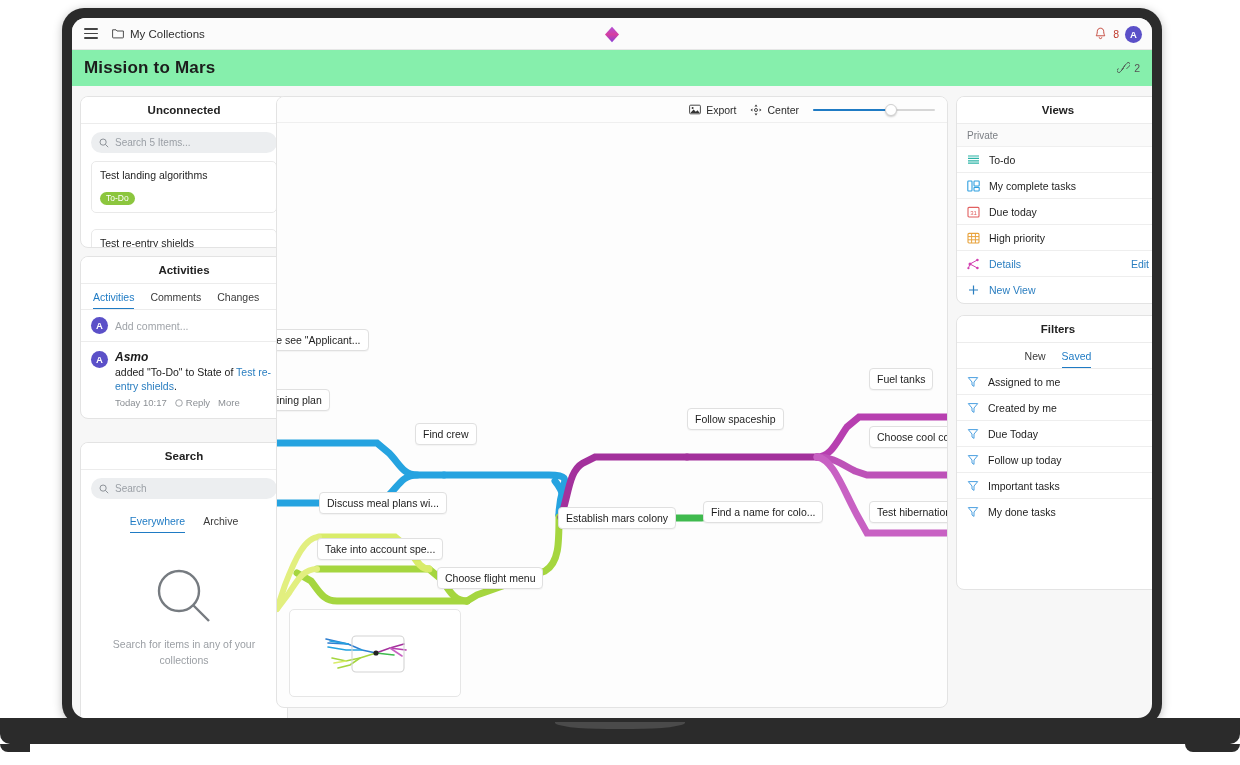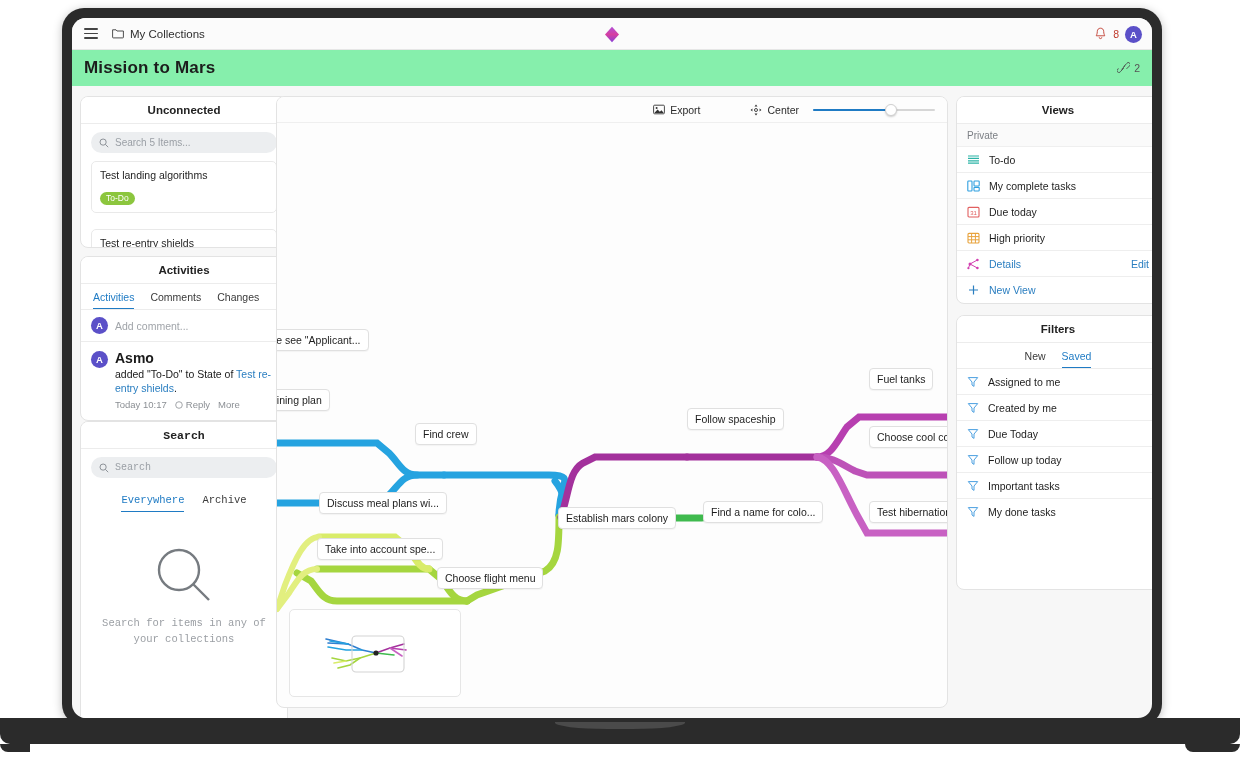--- a/index.html
+++ b/index.html
@@ -123,42 +123,42 @@
     position: absolute; right: 3px; top: 28px; width: 4px; height: 42px;
     background: #c6c6c6; border-radius: 3px; cursor: pointer;
   }
 
   .tabrow { display: flex; gap: 16px; padding: 7px 12px 0 12px; border-bottom: 1px solid #ececec; }
   .tab { font-size: 10.5px; color: #3a3a3a; padding-bottom: 5px; cursor: pointer; }
   .tab.active { color: #1f7bc4; border-bottom: 1.6px solid #1f7bc4; }
   .comment-row { display: flex; align-items: center; gap: 7px; padding: 7px 10px; border-bottom: 1px solid #ececec; }
   .comment-ph { font-size: 10.5px; color: #a0a4a9; }
   .act-item { display: flex; gap: 7px; padding: 8px 10px 10px 10px; }
-  .act-name { font-size: 14px; font-weight: bold; color: #1a1a1a; }
+  .act-name { font-size: 12px; font-weight: bold; color: #1a1a1a; font-style: italic; }
   .act-text { font-size: 10.5px; color: #1a1a1a; line-height: 1.35; margin-top: 1px; }
   .act-link { color: #2a7ec0; }
   .act-meta { font-size: 9.5px; color: #8b8f94; margin-top: 4px; display: flex; align-items: center; gap: 8px; }
   .act-meta span { cursor: pointer; }
 
   .center-tabs { display: flex; justify-content: center; gap: 18px; padding-top: 8px; }
   .empty-wrap { display: flex; flex-direction: column; align-items: center; padding: 34px 18px 0 18px; }
   .empty-cap { font-size: 10.5px; color: #9b9fa4; text-align: center; line-height: 1.45; margin-top: 12px; }
 
   
   #canvas-panel {
     position: absolute; left: 204px; top: 10px; width: 672px; height: 612px;
     background: #fdfdfd;
   }
   #canvas-toolbar {
     position: absolute; left: 0; top: 0; width: 672px; height: 26px;
     display: flex; align-items: center; justify-content: flex-end;
     gap: 14px; padding-right: 14px; background: #fdfdfd;
     border-bottom: 1px solid #efefef;
   }
-  .tb-btn { display: flex; align-items: center; gap: 5px; font-size: 10.5px; color: #2c2c2c; cursor: pointer; margin-left: 36px; }
+  .tb-btn { display: flex; align-items: center; gap: 5px; font-size: 10.5px; color: #2c2c2c; cursor: pointer; }
   #zoom-slider { position: relative; width: 122px; height: 12px; cursor: pointer; }
   #zoom-track { position: absolute; top: 5px; left: 0; width: 122px; height: 2.5px; background: #d6d6d6; border-radius: 2px; }
   #zoom-fill { position: absolute; top: 5px; left: 0; width: 78px; height: 2.5px; background: #1f7bc4; border-radius: 2px; }
   #zoom-thumb {
     position: absolute; top: 0px; left: 72px; width: 12px; height: 12px;
     background: #fff; border: 1px solid #cfcfcf; border-radius: 50%;
     box-shadow: 0 1px 2px rgba(0,0,0,.2); cursor: grab;
   }
   #map-svg { position: absolute; left: 0; top: 26px; }
   .node {
@@ -292,21 +292,21 @@
                   <circle cx="4" cy="4" r="3.3" fill="none" stroke="#8b8f94" stroke-width="0.8"></circle>
                 </svg>
                 <span>Reply</span>
               </span>
               <span>More</span>
             </div>
           </div>
         </div>
       </div>
 
-      <div class="panel" style="margin-top:0;height:312px;font-family:Liberation Mono, monospace;">
+      <div class="panel" style="margin-top:23px;height:312px;">
         <div class="panel-head">Search</div>
         <div class="search-pill">
           <svg width="10" height="10" viewBox="0 0 10 10">
             <circle cx="4.1" cy="4.1" r="3.1" fill="none" stroke="#8d9298" stroke-width="1"></circle>
             <line x1="6.4" y1="6.4" x2="9.2" y2="9.2" stroke="#8d9298" stroke-width="1"></line>
           </svg>
           <span class="ph">Search</span>
         </div>
         <div class="center-tabs">
           <div class="tab active">Everywhere</div>

